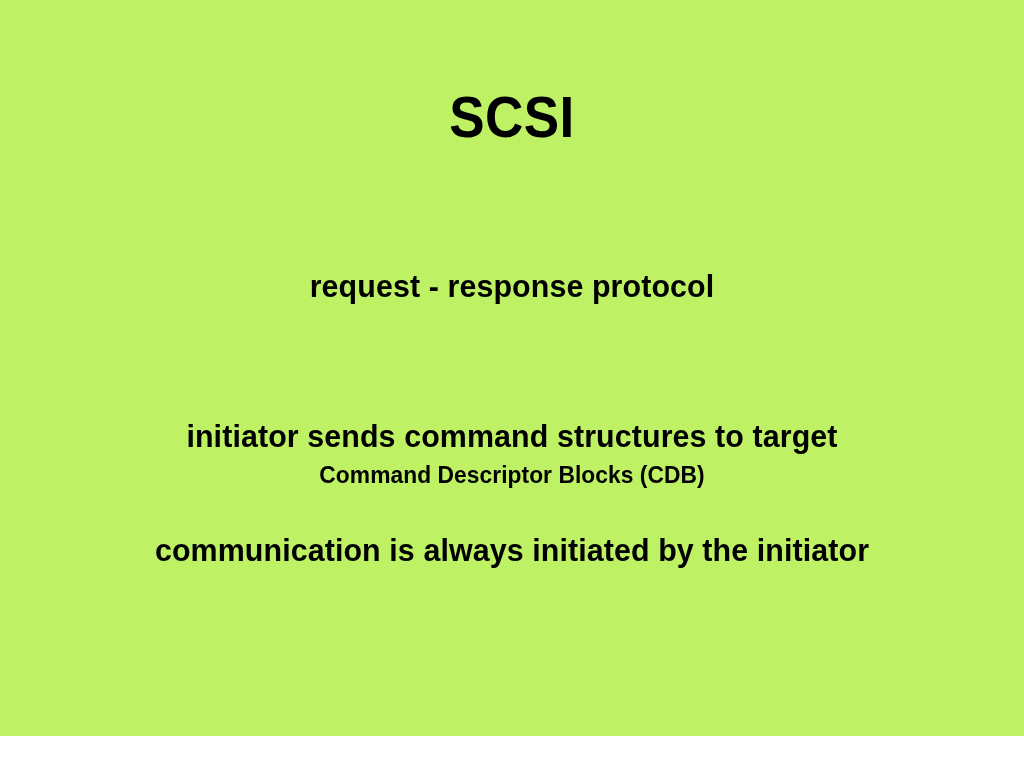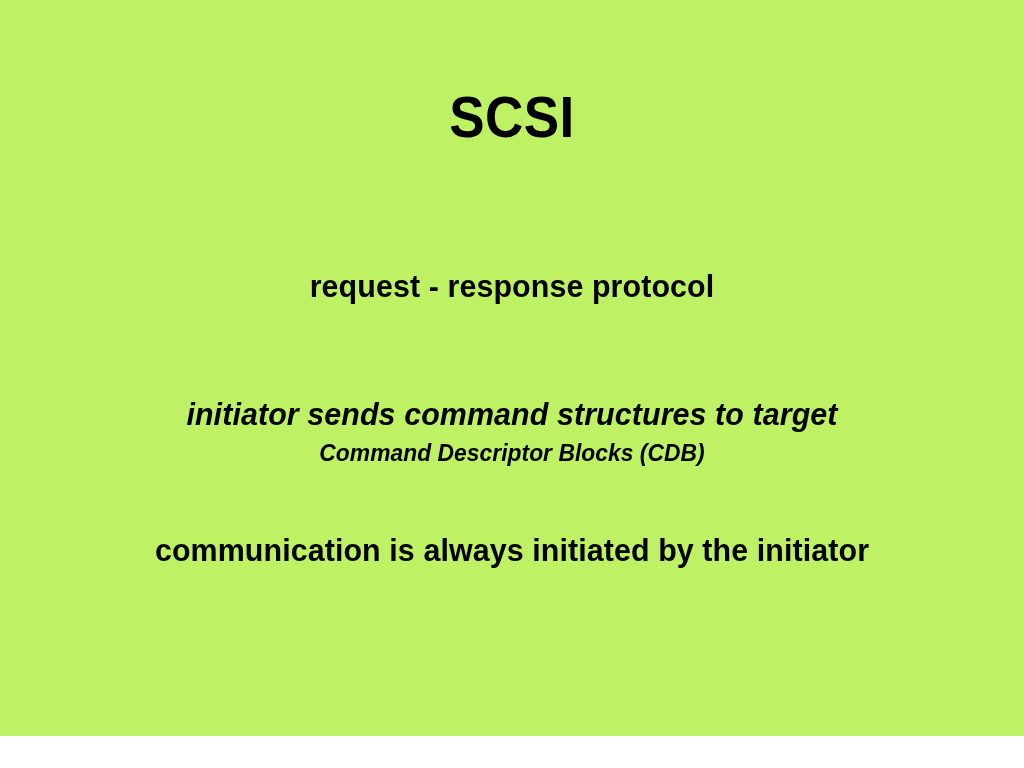--- a/index.html
+++ b/index.html
@@ -64,21 +64,21 @@
     white-space: nowrap;
     letter-spacing: 0.05px;
     margin-top: 5px;
     transform: scaleX(0.95);
     transform-origin: center top;
   }
 
   
   #block-0 { top: 224px; margin-top: 44px; }
   #block-1 { top: 303px; }
-  #block-2 { top: 396px; font-style: italic; }
+  #block-2 { top: 418px; }
   #block-3 { top: 532px; text-align: center; }
 </style>
 </head>
 <body>
 
 <div class="slide">
 
   <div class="slide-title">SCSI</div>
 
   <div class="body-block" id="block-0">

